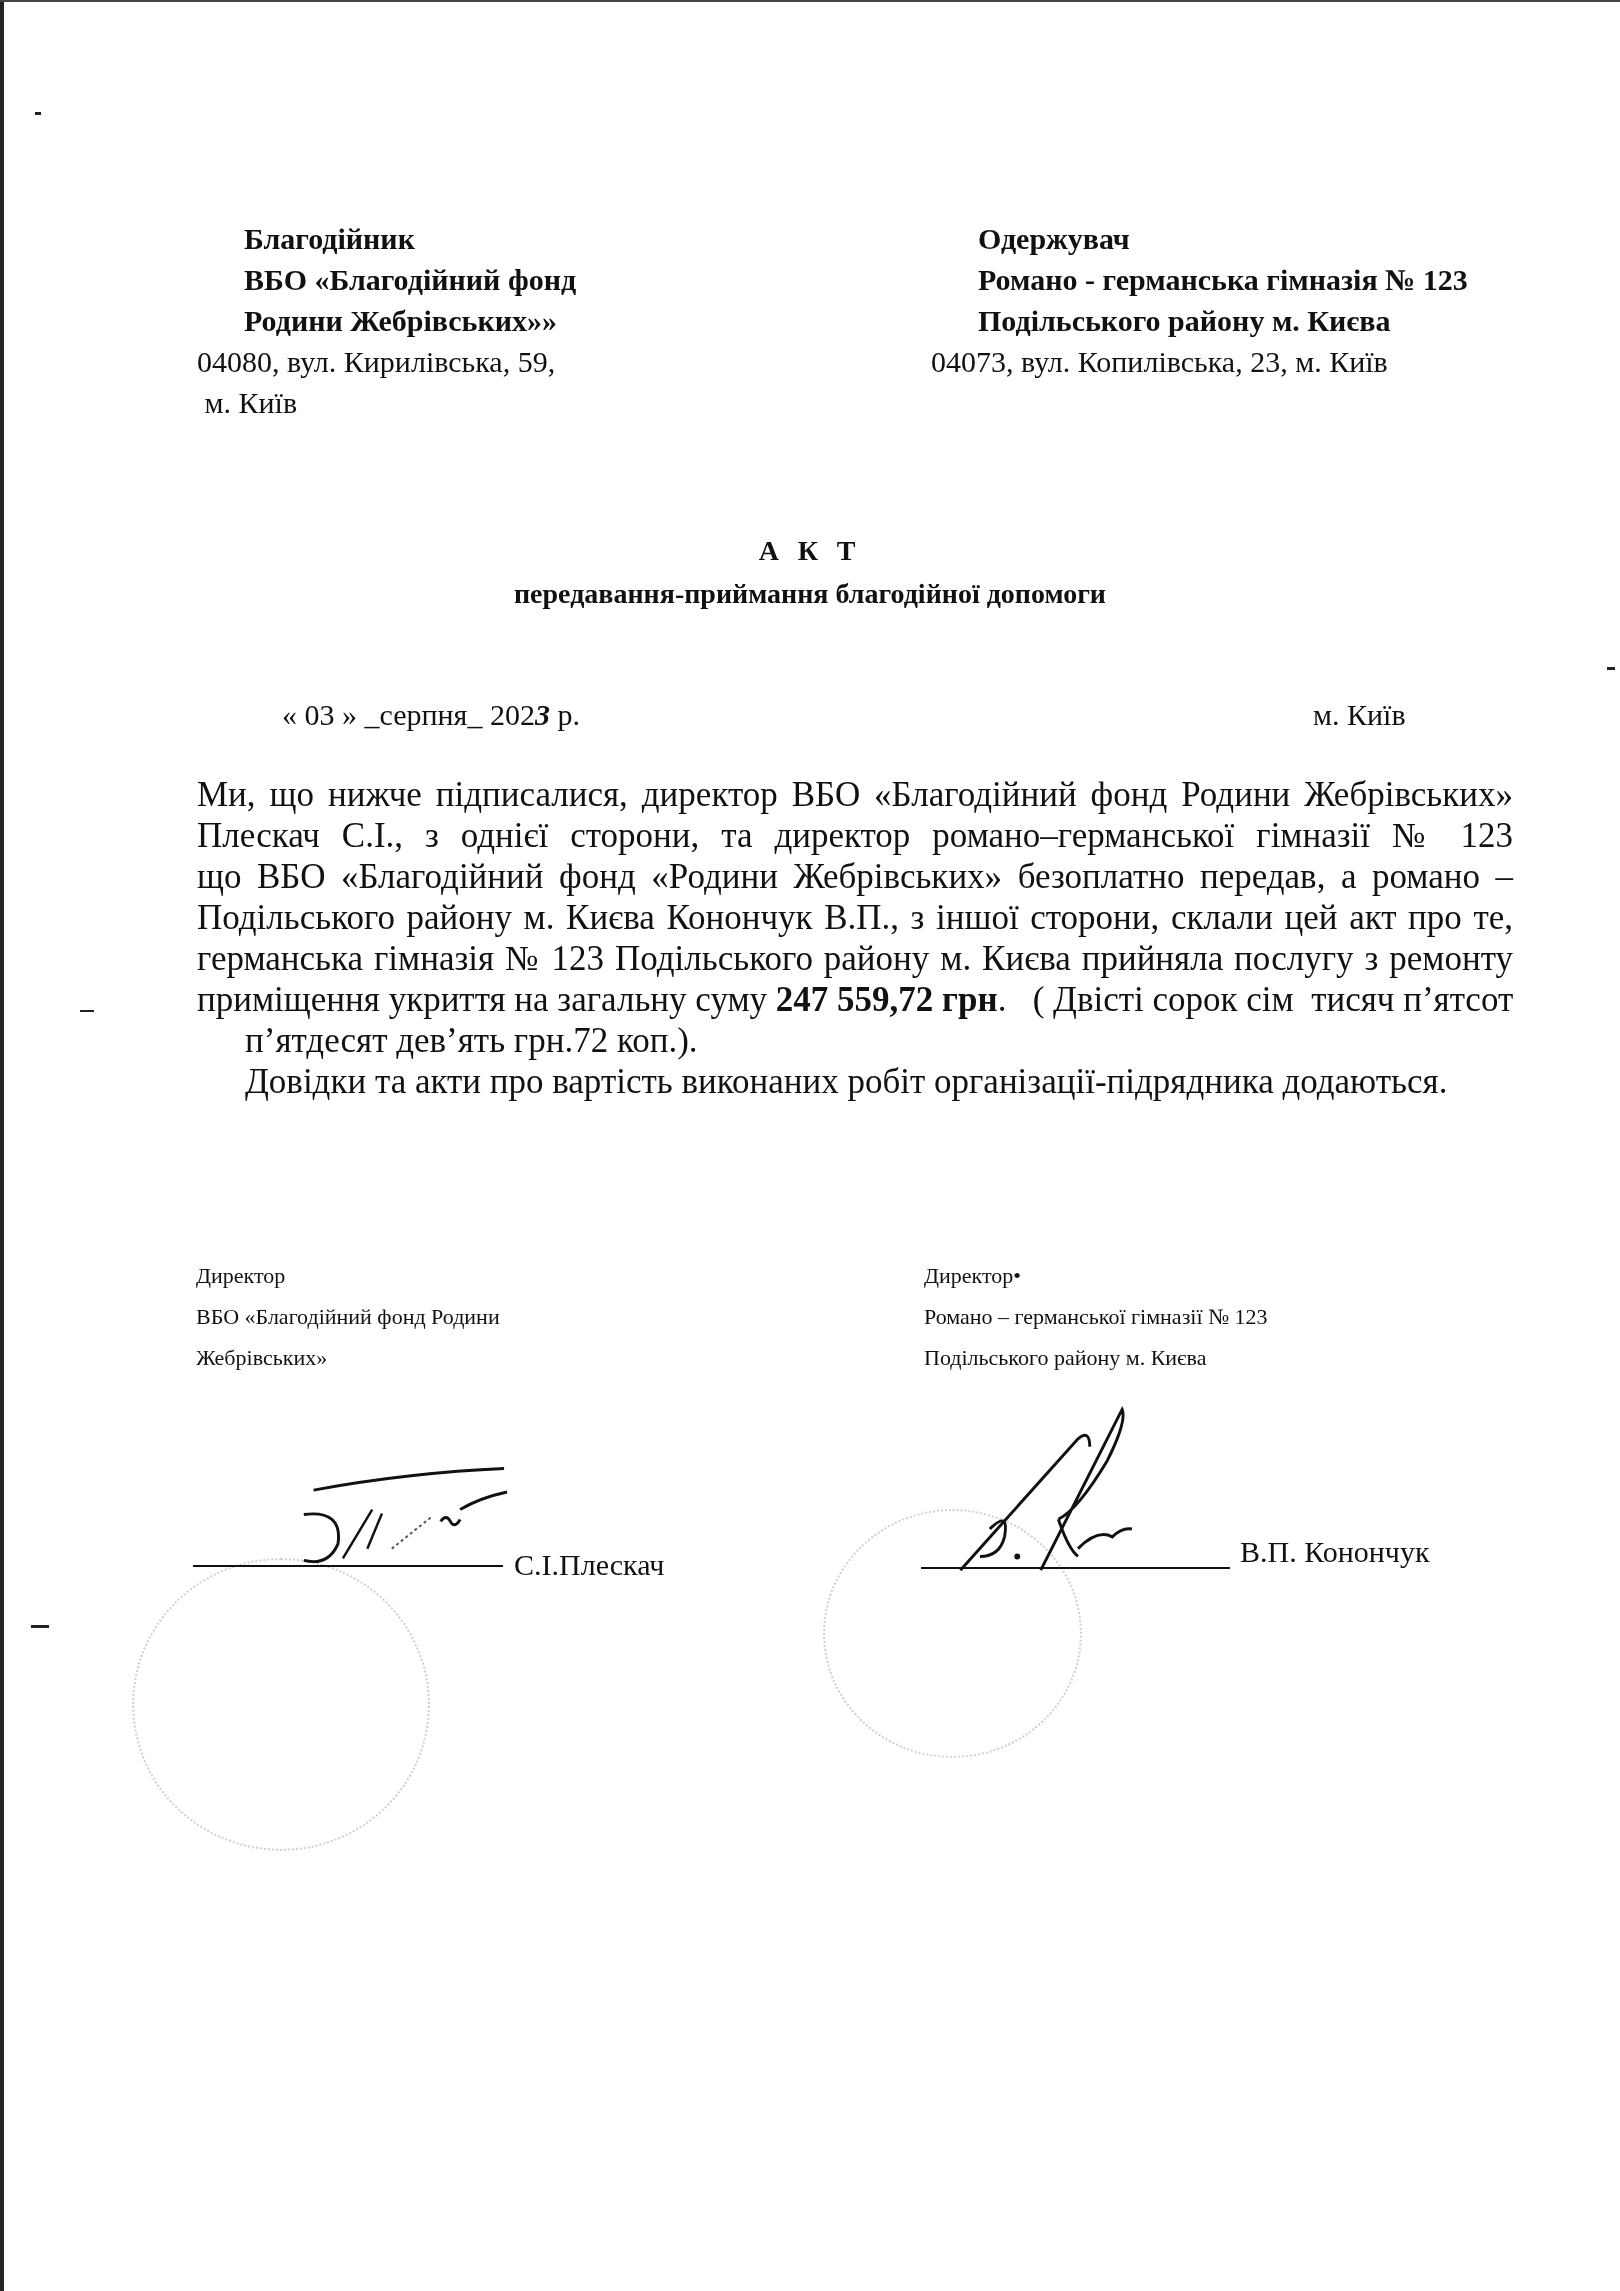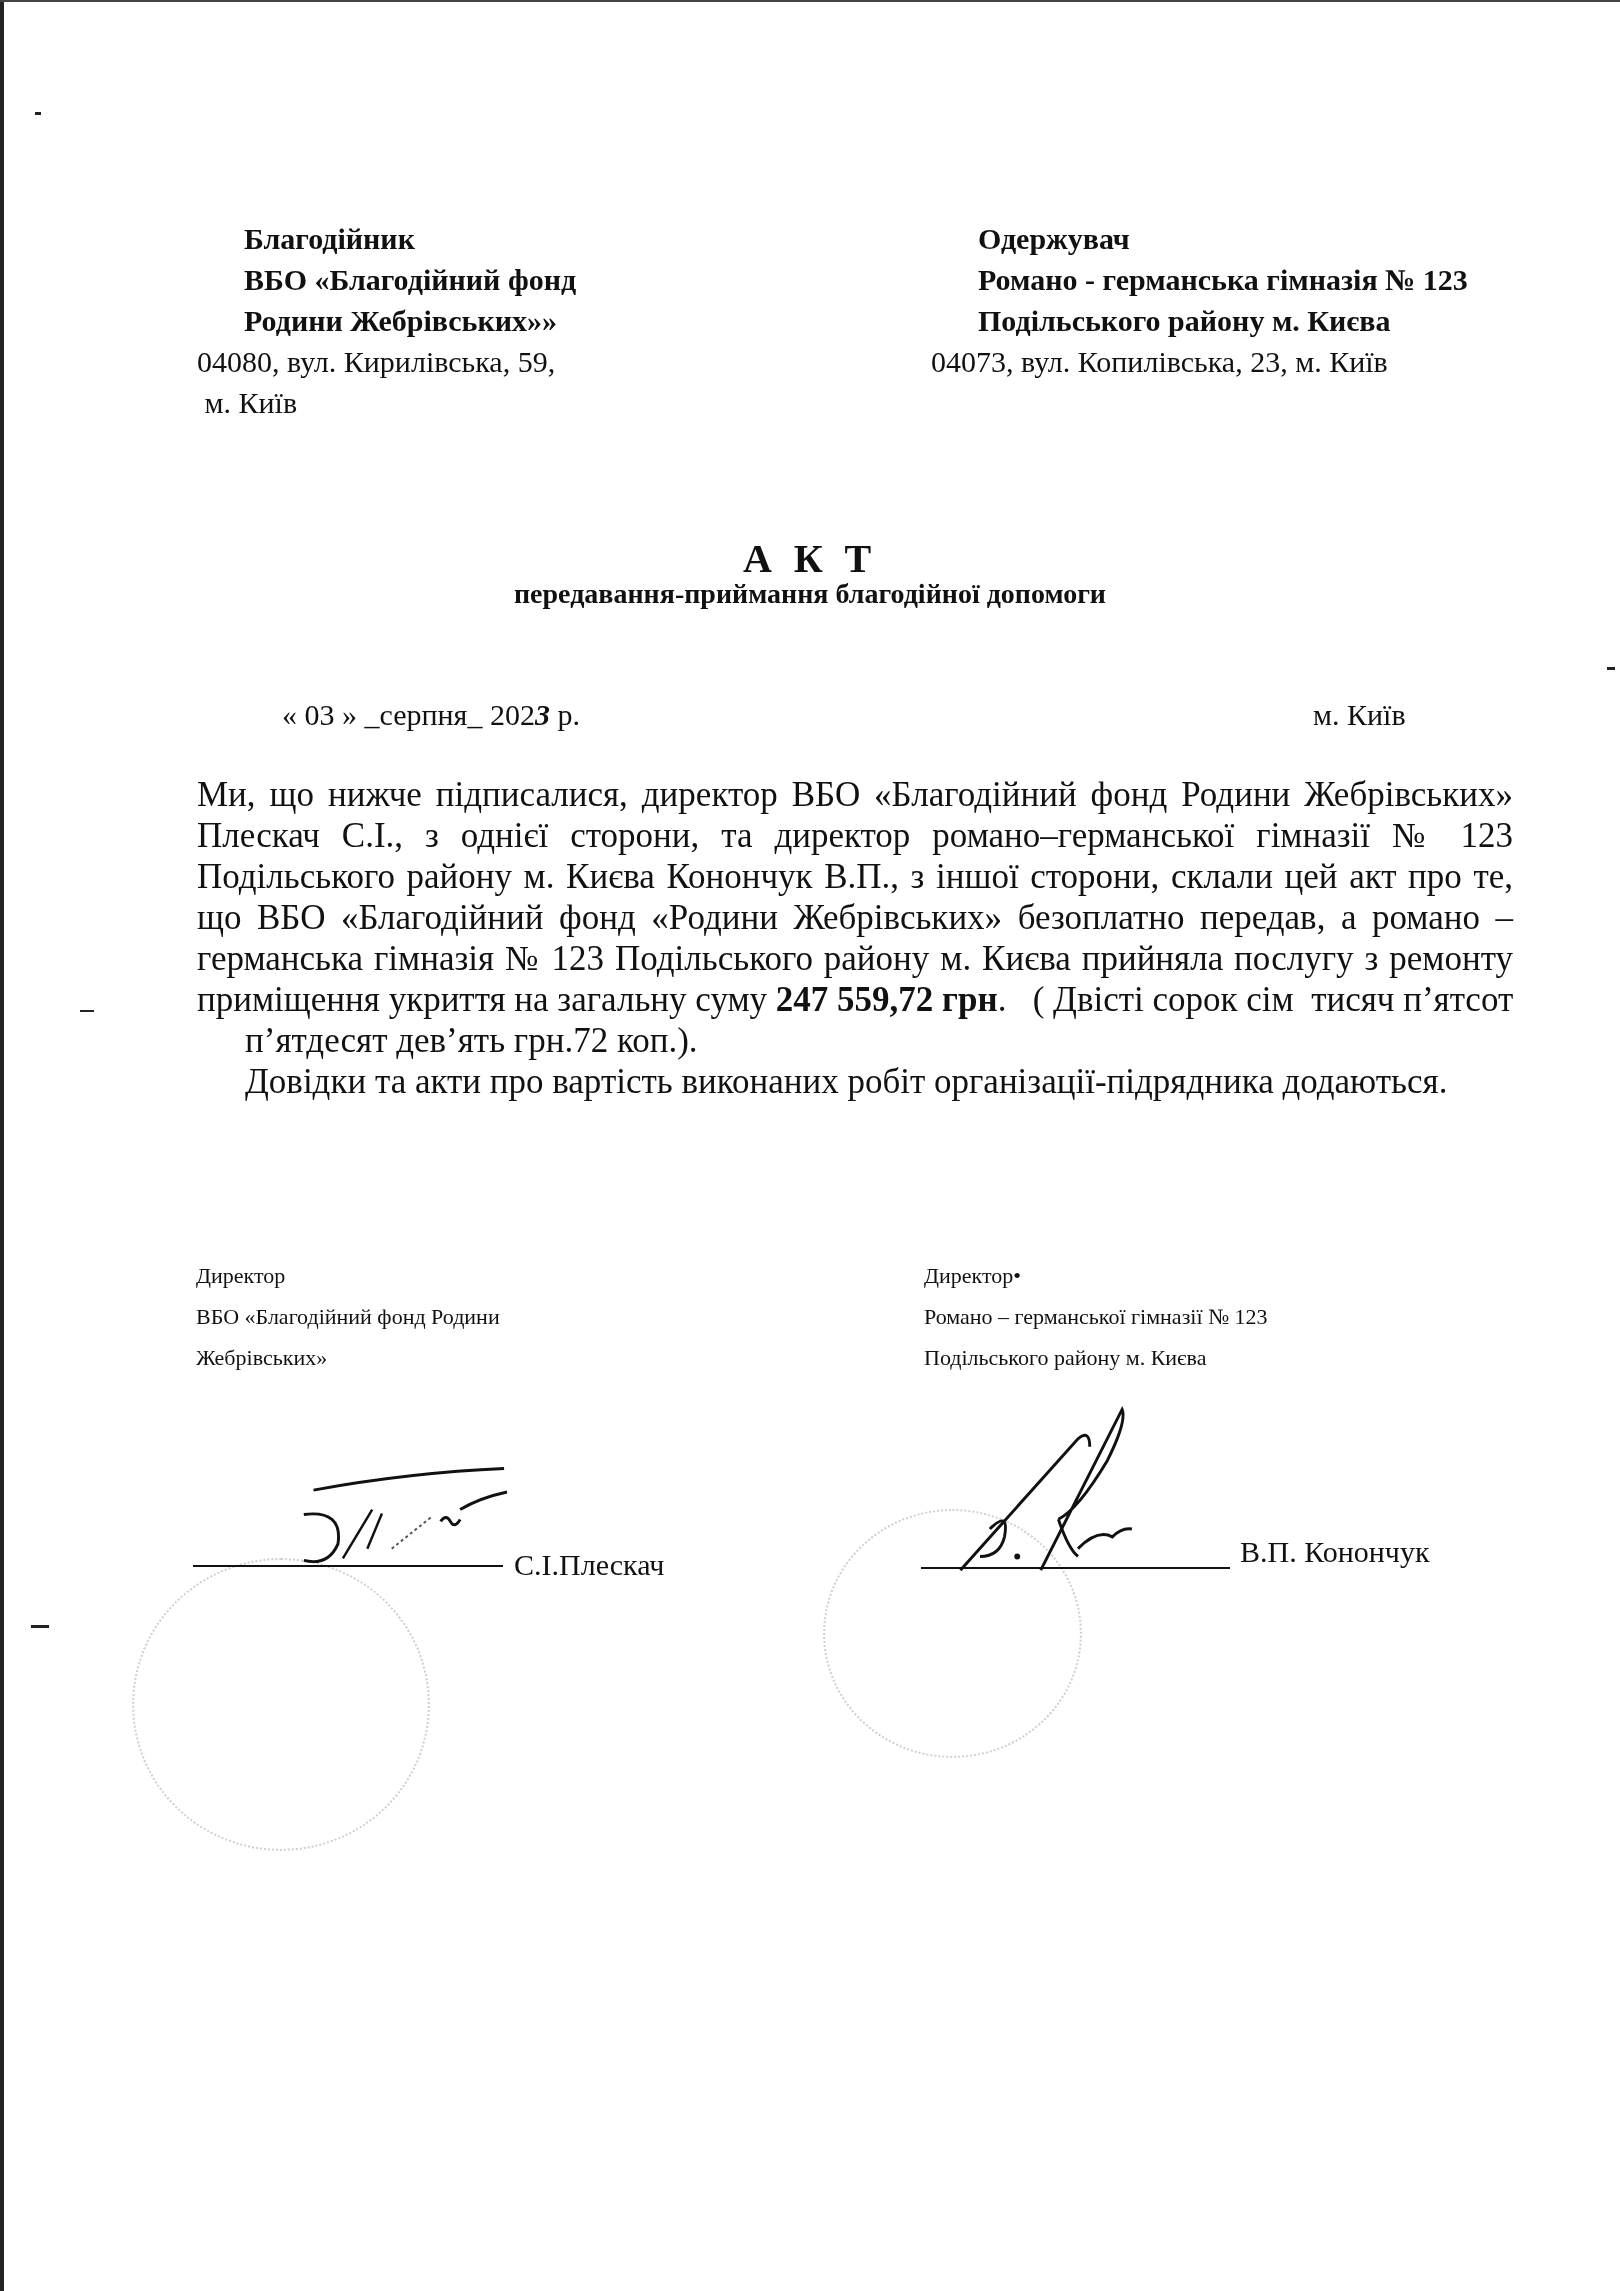--- a/index.html
+++ b/index.html
@@ -9,21 +9,21 @@
   .scan-edge-top { position: absolute; left: 0; top: 0; width: 1620px; height: 2px; background: #444; }
   .speck { position: absolute; background: #222; }
 
   .block { position: absolute; font-size: 30px; line-height: 41px; }
   .block div { white-space: nowrap; }
   .bold { font-weight: bold; margin-left: 47px; }
   #sender { left: 197px; top: 218px; }
   #recipient { left: 931px; top: 218px; }
 
   .title { position: absolute; left: 0; width: 1620px; text-align: center; font-weight: bold; }
-  #act-title { top: 535px; font-size: 40px; letter-spacing: 5.9px; }
+  #act-title { top: 535px; font-size: 28px; letter-spacing: 5.9px; }
   #act-subtitle { top: 578px; font-size: 28px; }
 
   #date-line { position: absolute; left: 282px; top: 698px; font-size: 30px; white-space: nowrap; }
   #date-line .year-fix { font-weight: bold; font-style: italic; }
   #place { position: absolute; left: 1313px; top: 698px; font-size: 30px; }
 
   #body-text { position: absolute; left: 197px; top: 774px; width: 1316px; font-size: 35px; line-height: 41px; }
   #body-text .line { display: block; text-align: justify; text-align-last: justify; white-space: nowrap; }
   #body-text .line.last { text-align-last: left; margin-left: 48px; }
   #body-text .strong { font-weight: bold; }
@@ -75,22 +75,22 @@
 
 <div id="act-title" class="title">А К Т</div>
 <div id="act-subtitle" class="title">передавання-приймання благодійної допомоги</div>
 
 <div id="date-line"><span>« 03 » _серпня_ 202</span><span class="year-fix">3</span><span> р.</span></div>
 <div id="place">м. Київ</div>
 
 <div id="body-text">
   <span class="line">Ми, що нижче  підписалися,  директор ВБО «Благодійний фонд Родини Жебрівських»</span>
   <span class="line">Плескач  С.І.,  з  однієї  сторони,  та  директор  романо–германської  гімназії  №  123</span>
+  <span class="line">що ВБО «Благодійний фонд «Родини Жебрівських» безоплатно передав, а романо –</span>
   <span class="line">Подільського району     м. Києва Конончук В.П., з іншої сторони, склали цей акт про те,</span>
-  <span class="line">що ВБО «Благодійний фонд «Родини Жебрівських» безоплатно передав, а романо –</span>
   <span class="line">германська гімназія № 123 Подільського району м. Києва прийняла послугу з  ремонту</span>
   <span class="line"><span>приміщення укриття на загальну суму </span><span class="strong">247 559,72 грн</span><span style="white-space:pre;">.   ( Двісті сорок сім  тисяч п’ятсот</span></span>
   <span class="line last">п’ятдесят дев’ять грн.72 коп.).</span>
   <span class="line last">Довідки та акти про вартість виконаних робіт організації-підрядника додаються.</span>
 </div>
 
 <div id="sig-left" class="sig-block">
   <div>Директор</div>
   <div>ВБО «Благодійний фонд Родини</div>
   <div>Жебрівських»</div>

